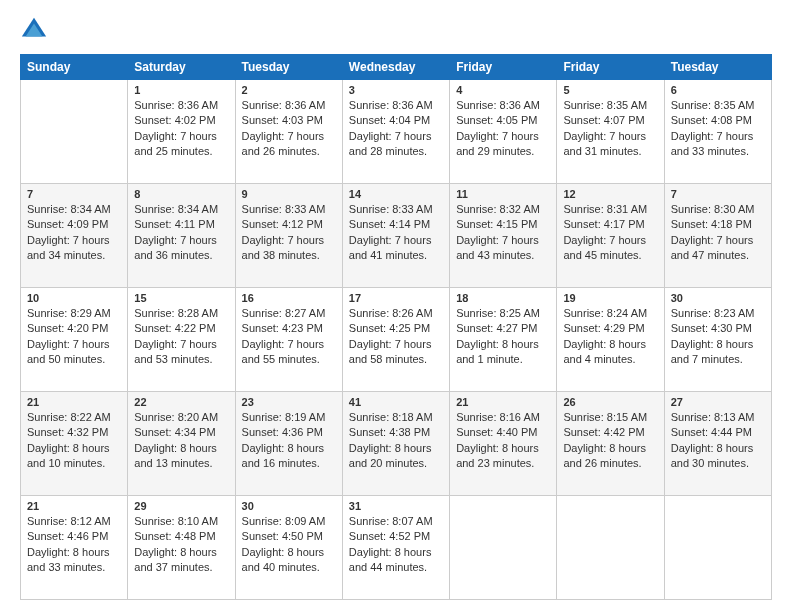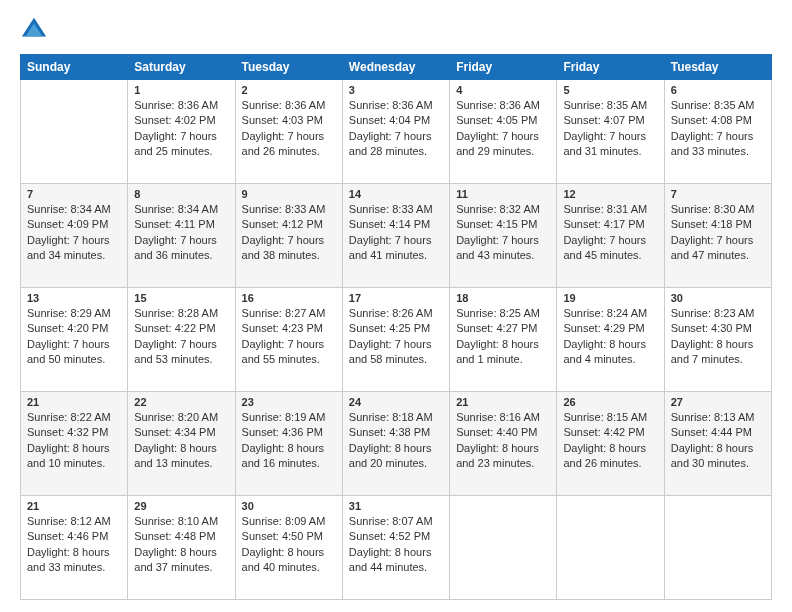--- a/index.html
+++ b/index.html
@@ -190,21 +190,21 @@
             <span class="day-number">12</span>
             <div class="day-info">Sunrise: 8:31 AM<br>Sunset: 4:17 PM<br>Daylight: 7 hours<br>and 45 minutes.</div>
           </td>
           <td>
             <span class="day-number">7</span>
             <div class="day-info">Sunrise: 8:30 AM<br>Sunset: 4:18 PM<br>Daylight: 7 hours<br>and 47 minutes.</div>
           </td>
         </tr>
         <tr>
           <td>
-            <span class="day-number">13</span>
+            <span class="day-number">10</span>
             <div class="day-info">Sunrise: 8:29 AM<br>Sunset: 4:20 PM<br>Daylight: 7 hours<br>and 50 minutes.</div>
           </td>
           <td>
             <span class="day-number">15</span>
             <div class="day-info">Sunrise: 8:28 AM<br>Sunset: 4:22 PM<br>Daylight: 7 hours<br>and 53 minutes.</div>
           </td>
           <td>
             <span class="day-number">16</span>
             <div class="day-info">Sunrise: 8:27 AM<br>Sunset: 4:23 PM<br>Daylight: 7 hours<br>and 55 minutes.</div>
           </td>
@@ -232,21 +232,21 @@
           </td>
           <td>
             <span class="day-number">22</span>
             <div class="day-info">Sunrise: 8:20 AM<br>Sunset: 4:34 PM<br>Daylight: 8 hours<br>and 13 minutes.</div>
           </td>
           <td>
             <span class="day-number">23</span>
             <div class="day-info">Sunrise: 8:19 AM<br>Sunset: 4:36 PM<br>Daylight: 8 hours<br>and 16 minutes.</div>
           </td>
           <td>
-            <span class="day-number">24</span>
+            <span class="day-number">41</span>
             <div class="day-info">Sunrise: 8:18 AM<br>Sunset: 4:38 PM<br>Daylight: 8 hours<br>and 20 minutes.</div>
           </td>
           <td>
             <span class="day-number">21</span>
             <div class="day-info">Sunrise: 8:16 AM<br>Sunset: 4:40 PM<br>Daylight: 8 hours<br>and 23 minutes.</div>
           </td>
           <td>
             <span class="day-number">26</span>
             <div class="day-info">Sunrise: 8:15 AM<br>Sunset: 4:42 PM<br>Daylight: 8 hours<br>and 26 minutes.</div>
           </td>

